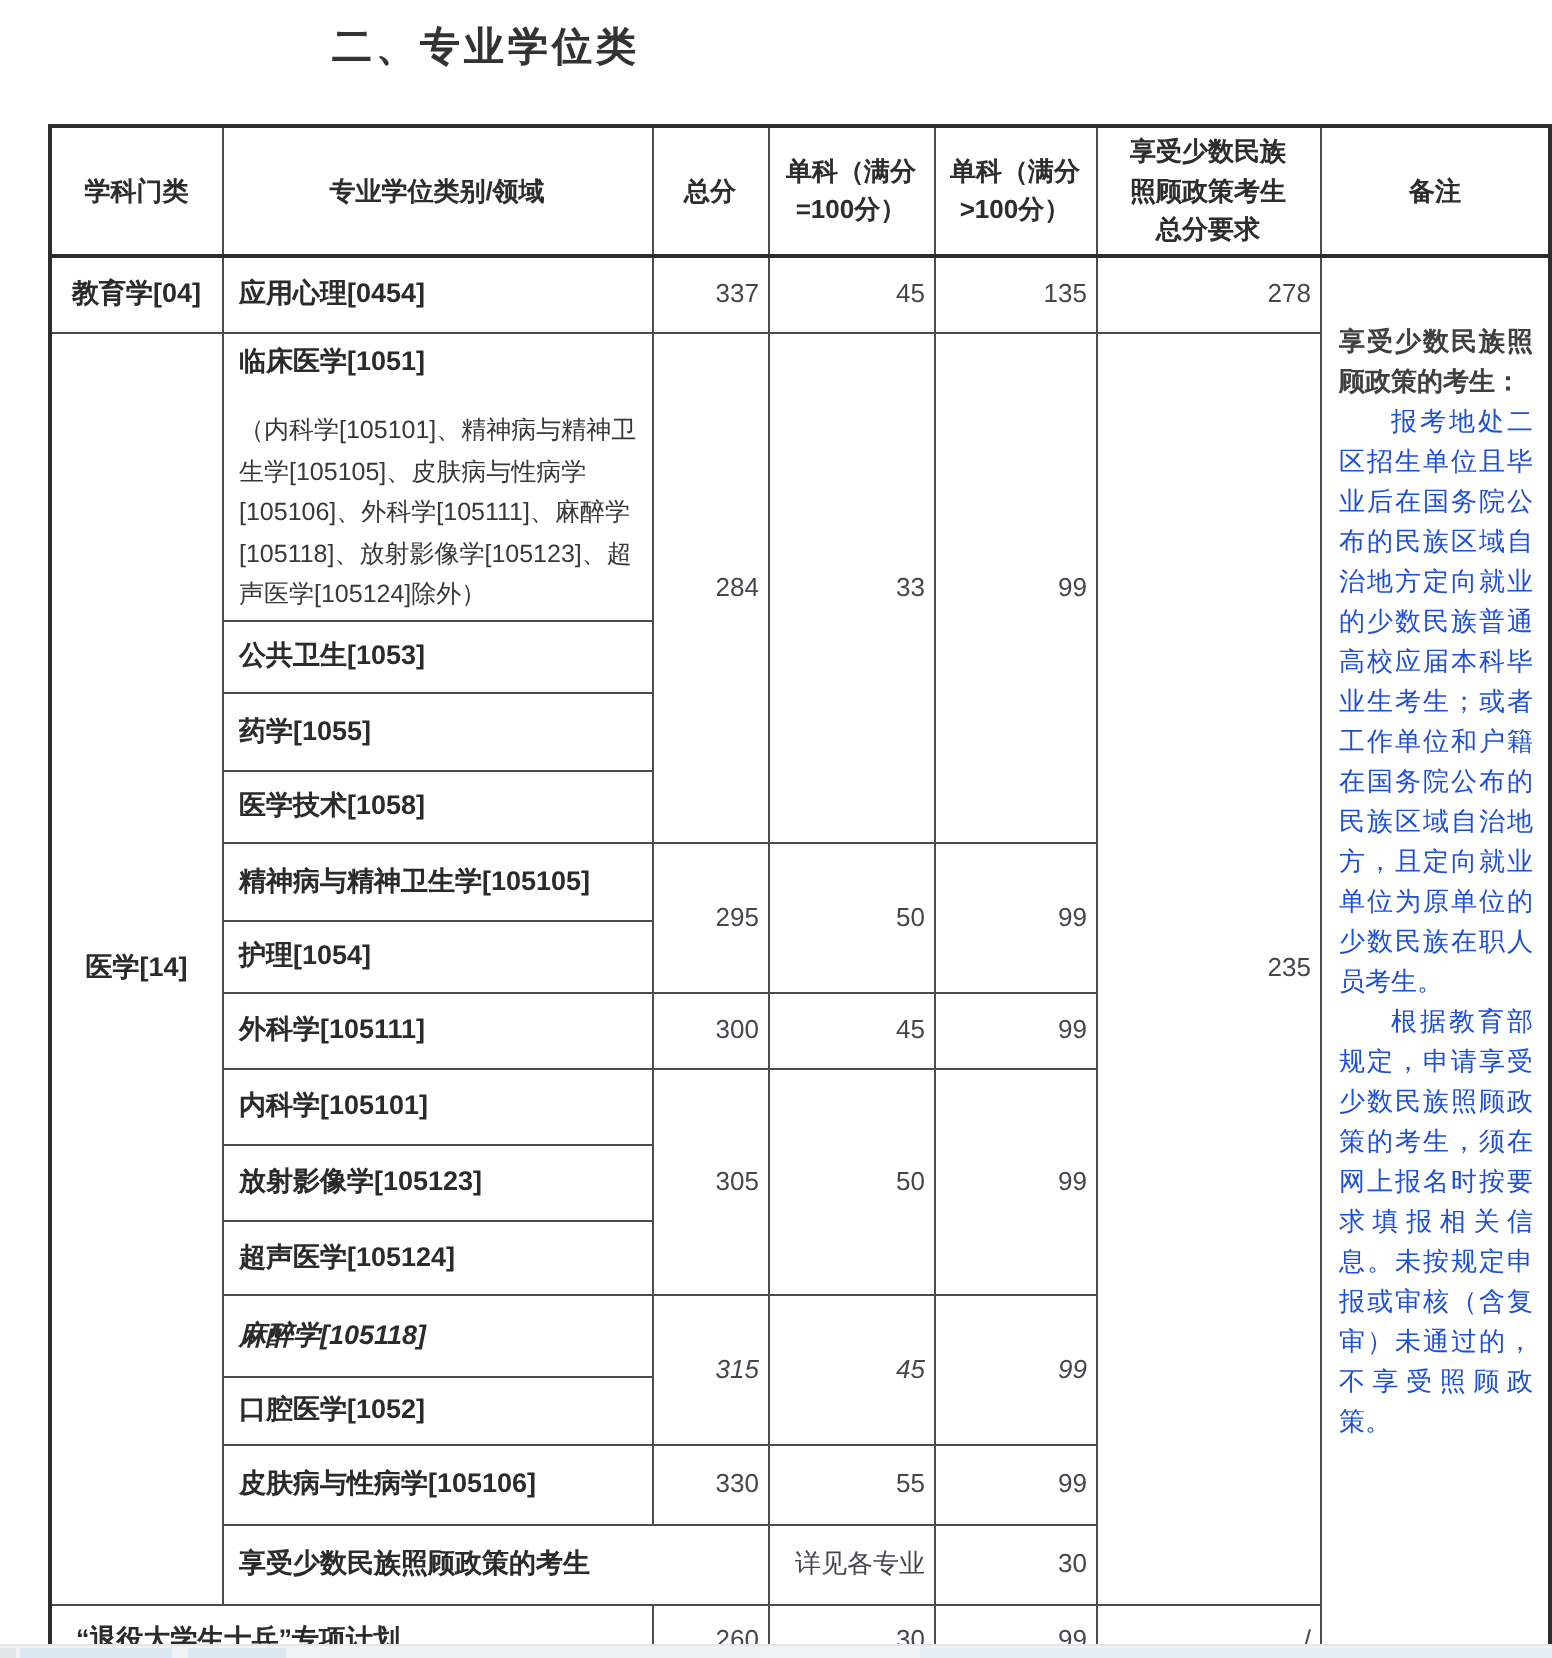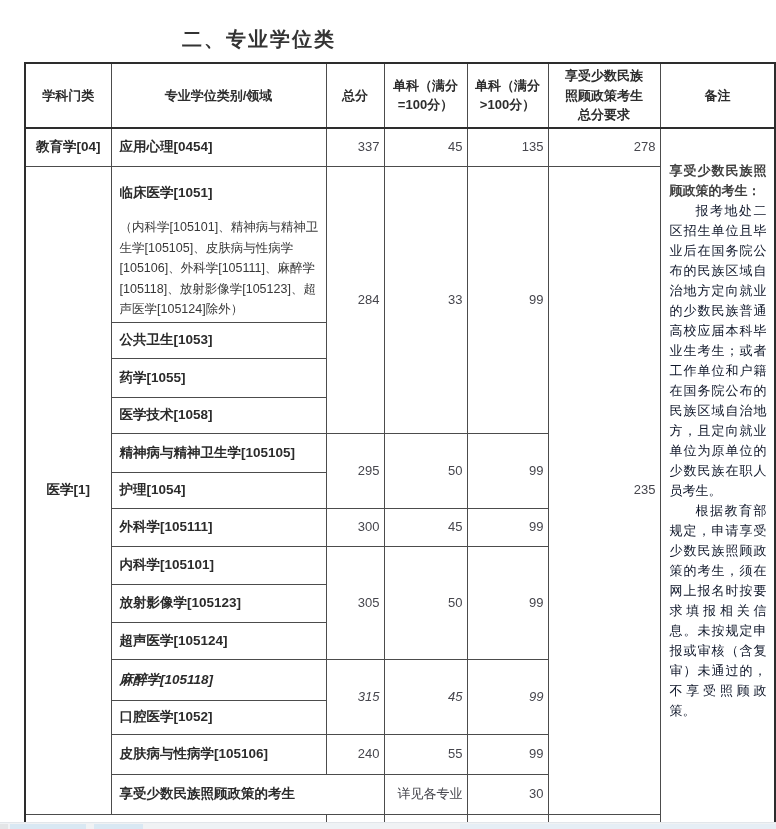--- a/index.html
+++ b/index.html
@@ -6,53 +6,53 @@
   html, body { margin: 0; padding: 0; }
   body {
     width: 776px; height: 829px;
     background: #ffffff;
     position: relative;
     overflow: hidden;
     font-family: "Liberation Sans", "DejaVu Sans", sans-serif;
     color: #2d2d2d;
   }
   .title {
-    position: absolute; left: 166px; top: 10px; margin: 16px;
+    position: absolute; left: 166px; top: 10px; margin: 0;
     font-size: 20px; font-weight: bold; color: #333;
     letter-spacing: 2px;
   }
   table.score {
     position: absolute; left: 24px; top: 62px;
     width: 750px;
     border-collapse: collapse; table-layout: fixed;
     border: 2px solid #2d2d2d;
   }
   th, td { border: 1px solid #4c4c4c; padding: 2px 4px; overflow: hidden; }
   th {
     font-size: 13px; font-weight: bold; color: #2d2d2d;
     text-align: center; vertical-align: middle;
     line-height: 1.5; white-space: pre-line;
   }
   thead tr th { border-bottom: 2px solid #2d2d2d; }
   td.cat  { text-align: center; vertical-align: middle; font-weight: bold; font-size: 13.5px; color: #2b2b2b; }
   td.name { text-align: left; vertical-align: middle; padding-left: 8px; font-weight: bold; font-size: 13.5px; color: #2b2b2b; }
   td.name.indent { padding-left: 12px; text-decoration: underline; }
   td.num  { text-align: right; vertical-align: middle; font-size: 13px; color: #46464d; line-height: 1.35; }
-  td.clinical { vertical-align: top; padding-top: 17px; }
+  td.clinical { vertical-align: top; padding-top: 5px; }
   .clinical-note {
     font-weight: normal; font-size: 12.5px; color: #383838;
     line-height: 20.5px; margin-top: 15px; text-align: left;
   }
   td.remark-cell { vertical-align: top; padding: 32px 8px 0 9px; }
   .remark-heading {
     font-weight: bold; font-size: 13px; line-height: 20px; color: #404040;
     text-align: justify;
   }
   .remark-para {
-    font-size: 13px; line-height: 20px; color: #0f172a;
+    font-size: 13px; line-height: 20px; color: #1d4ed8;
     text-align: justify; text-indent: 2em; margin: 0;
   }
   
   tr.h60 { height: 60px; } tr.h39 { height: 39px; padding-left: 44px; } tr.h125 { height: 125px; }
   tr.h36 { height: 36px; } tr.h38 { height: 38px; } tr.h37 { height: 37px; }
   tr.h41 { height: 41px; font-style: italic; } tr.h34 { height: 34px; } tr.h40 { height: 40px; }
   
   .strip {
     position: absolute; left: 0; top: 822px; width: 776px; height: 7px;
     background: #f0f2f4; border-top: 1px solid #e2e6ea;
@@ -102,21 +102,21 @@
       <td class="num">45</td>
       <td class="num">135</td>
       <td class="num">278</td>
       <td class="remark-cell" rowspan="16">
         <div class="remark-heading">享受少数民族照顾政策的考生：</div>
         <p class="remark-para">报考地处二区招生单位且毕业后在国务院公布的民族区域自治地方定向就业的少数民族普通高校应届本科毕业生考生；或者工作单位和户籍在国务院公布的民族区域自治地方，且定向就业单位为原单位的少数民族在职人员考生。</p>
         <p class="remark-para">根据教育部规定，申请享受少数民族照顾政策的考生，须在网上报名时按要求填报相关信息。未按规定申报或审核（含复审）未通过的，不享受照顾政策。</p>
       </td>
     </tr>
     <tr class="h125">
-      <td class="cat" rowspan="14">医学[1]</td>
+      <td class="cat" rowspan="14">医学[14]</td>
       <td class="name clinical">
         <div>临床医学[1051]</div>
         <div class="clinical-note">（内科学[105101]、精神病与精神卫生学[105105]、皮肤病与性病学[105106]、外科学[105111]、麻醉学[105118]、放射影像学[105123]、超声医学[105124]除外）</div>
       </td>
       <td class="num" rowspan="4">284</td>
       <td class="num" rowspan="4">33</td>
       <td class="num" rowspan="4">99</td>
       <td class="num" rowspan="14">235</td>
     </tr>
     <tr class="h36">
@@ -159,21 +159,21 @@
       <td class="name">麻醉学[105118]</td>
       <td class="num" rowspan="2">315</td>
       <td class="num" rowspan="2">45</td>
       <td class="num" rowspan="2">99</td>
     </tr>
     <tr class="h34">
       <td class="name">口腔医学[1052]</td>
     </tr>
     <tr class="h40">
       <td class="name">皮肤病与性病学[105106]</td>
-      <td class="num">240</td>
+      <td class="num">330</td>
       <td class="num">55</td>
       <td class="num">99</td>
     </tr>
     <tr class="h40">
       <td class="name" colspan="2">享受少数民族照顾政策的考生</td>
       <td class="num">详见各专业</td>
       <td class="num">30</td>
       <td class="num">45</td>
       <td class="num">/</td>
     </tr>

